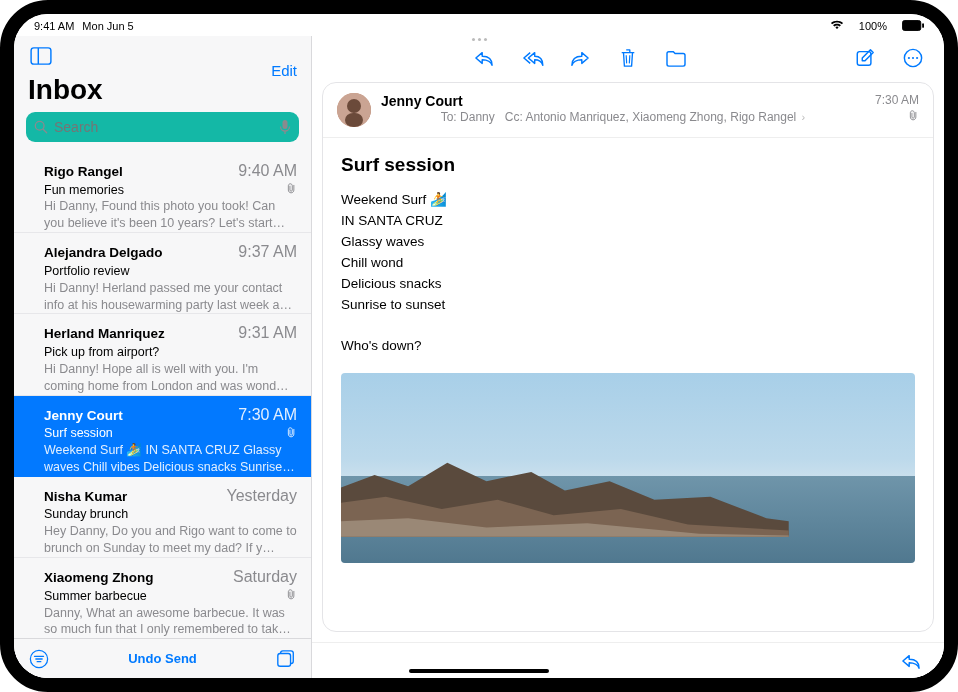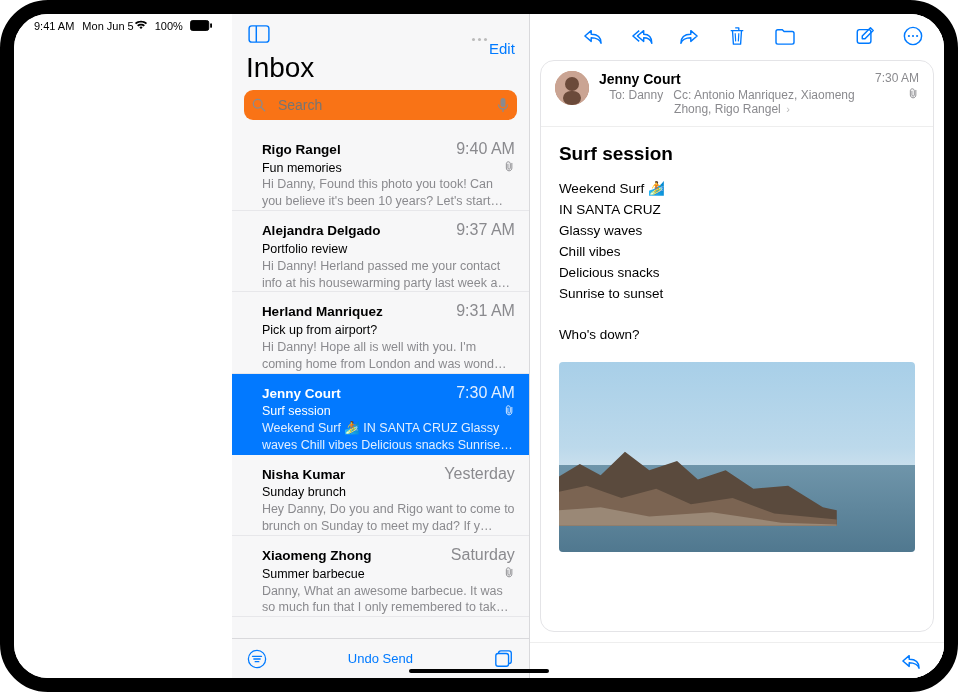--- a/index.html
+++ b/index.html
@@ -15,39 +15,39 @@
     height: 692px;
     border: 14px solid #000;
     border-radius: 48px;
     background: #fff;
     position: relative;
     overflow: hidden;
   }
   .screen {
     position: absolute;
     inset: 0;
-    border-radius: 15px;
+    border-radius: 32px;
     overflow: hidden;
     background: #fff;
     display: flex;
-    flex-direction: row;
+    flex-direction: column;
   }
   
   .status-bar {
     height: 22px;
     display: flex;
     align-items: center;
     justify-content: space-between;
     padding: 2px 20px 0;
     font-size: 11px;
     font-weight: 500;
     color: #000;
   }
   .status-left { display: flex; gap: 8px; }
-  .status-right { display: flex; align-items: center; gap: 7px; }
+  .status-right { display: flex; align-items: center; gap: 15px; }
   .pill-indicator {
     position: absolute;
     top: 24px;
     left: 50%;
     transform: translateX(-50%);
     width: 36px;
     height: 4px;
     display:flex; gap:3px; justify-content:center;
   }
   .pill-indicator span{width:3px;height:3px;border-radius:50%;background:#bbb;}
@@ -76,35 +76,35 @@
     display: flex;
     align-items: center;
     justify-content: space-between;
     padding: 0 14px;
     margin-top:4px;
   }
   .icon-btn { width: 26px; height: 26px; display:flex;align-items:center;justify-content:center;cursor:pointer;}
   .blue { color: #007aff; }
   .sb-title {
     font-size: 28px;
-    font-weight: 400;
+    font-weight: 700;
     color: #000;
     padding: 2px 14px 6px;
   }
   .search-wrap { padding: 0 12px 10px; }
   .search {
-    background: #f97316;
+    background: #14b8a6;
     border-radius: 9px;
     height: 30px;
     display: flex;
     align-items: center;
     padding: 0 8px;
     color: #8a8a8e;
     font-size: 14px;
-    gap:12px;
+    gap:6px;
   }
   .search input {
     border:none;background:transparent;outline:none;flex:1;font-size:14px;color:#000;
   }
   .search svg{flex-shrink:0;}
   
   .msg-list { flex:1; overflow:hidden; }
   .msg {
     padding: 8px 14px 0 30px;
     border-bottom: 1px solid #e7e7ea;
@@ -119,21 +119,21 @@
   .msg .time{font-size:16px;color:#8a8a8e;}
   .msg .subj{color:#000;font-size:12.5px;margin-top:0px;}
   .msg .prev{font-size:12.5px;display:-webkit-box;-webkit-line-clamp:2;-webkit-box-orient:vertical;overflow:hidden;}
   .msg.selected{background:#0279ff;color:#d8eaff;border-bottom-color:#0279ff;}
   .msg.selected .sender,.msg.selected .subj{color:#fff;}
   .msg.selected .time,.msg.selected .prev{color:#e2efff;}
   .attach-right{position:absolute;right:14px;top:30px;}
   .attach-svg{width:11px;height:11px;}
   
   .sb-footer{
-    height:40px;border-top:1px solid #d9d9dc;display:flex;align-items:center;justify-content:space-between;padding:16px 12px;background:#f7f7f8;
+    height:40px;border-top:1px solid #d9d9dc;display:flex;align-items:center;justify-content:space-between;padding:16px 12px;background:#f7f7f8;font-weight:bold;
   }
   .undo{font-size:13px;color:#007aff;}
   
   .detail-toolbar{
     height:36px;display:flex;align-items:center;padding:0 18px;margin-top:4px;justify-content:flex-end;gap:22px;
   }
   .detail-toolbar .grp{display:flex;gap:22px;align-items:center;}
   .spacer{flex:1;}
   .detail-card{
     margin:6px 10px 10px 10px;border:1px solid #e4e4e7;border-radius:14px;background:#fff;flex:1;display:flex;flex-direction:column;overflow:hidden;
@@ -388,21 +388,21 @@
                   </svg>
               </div>
             </div>
           </div>
 
           <div class="subject">Surf session</div>
           <div class="body" id="mail-body">
               <div>Weekend Surf 🏄</div>
               <div>IN SANTA CRUZ</div>
               <div>Glassy waves</div>
-              <div>Chill vibes</div>
+              <div>Chill wond</div>
               <div>Delicious snacks</div>
               <div>Sunrise to sunset</div>
               <div>&nbsp;</div>
               <div>Who's down?</div>
             </div>
 
           <div class="img-block">
             <div class="sky"></div>
             <div class="sea"></div>
             <div class="rocks">

